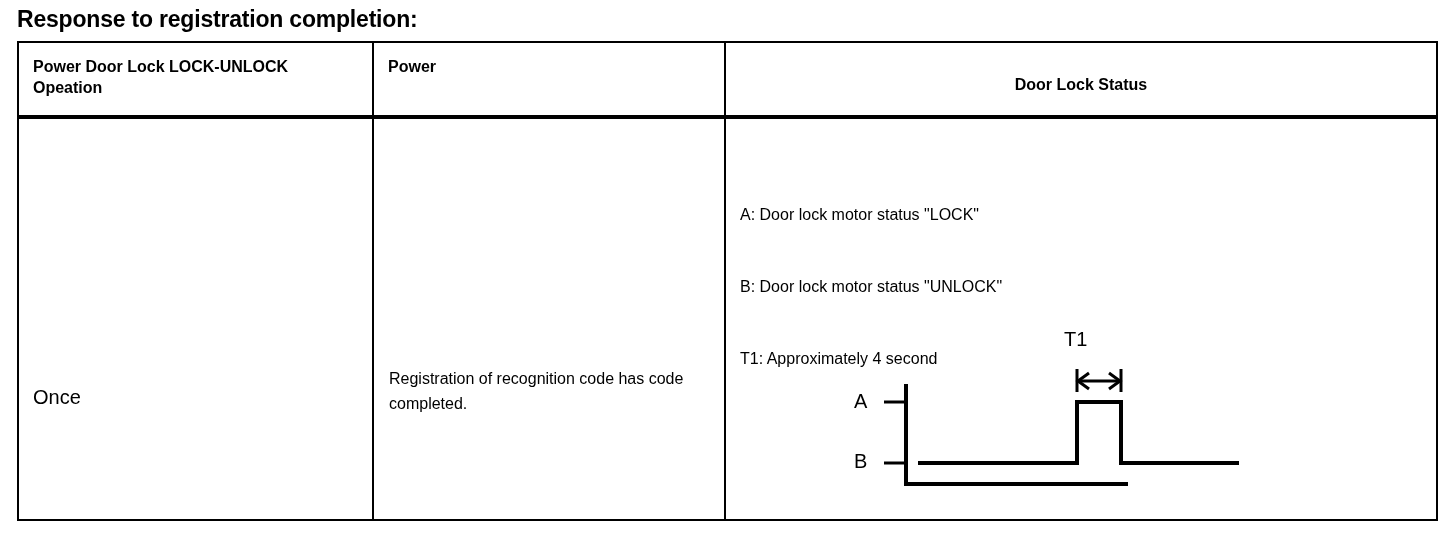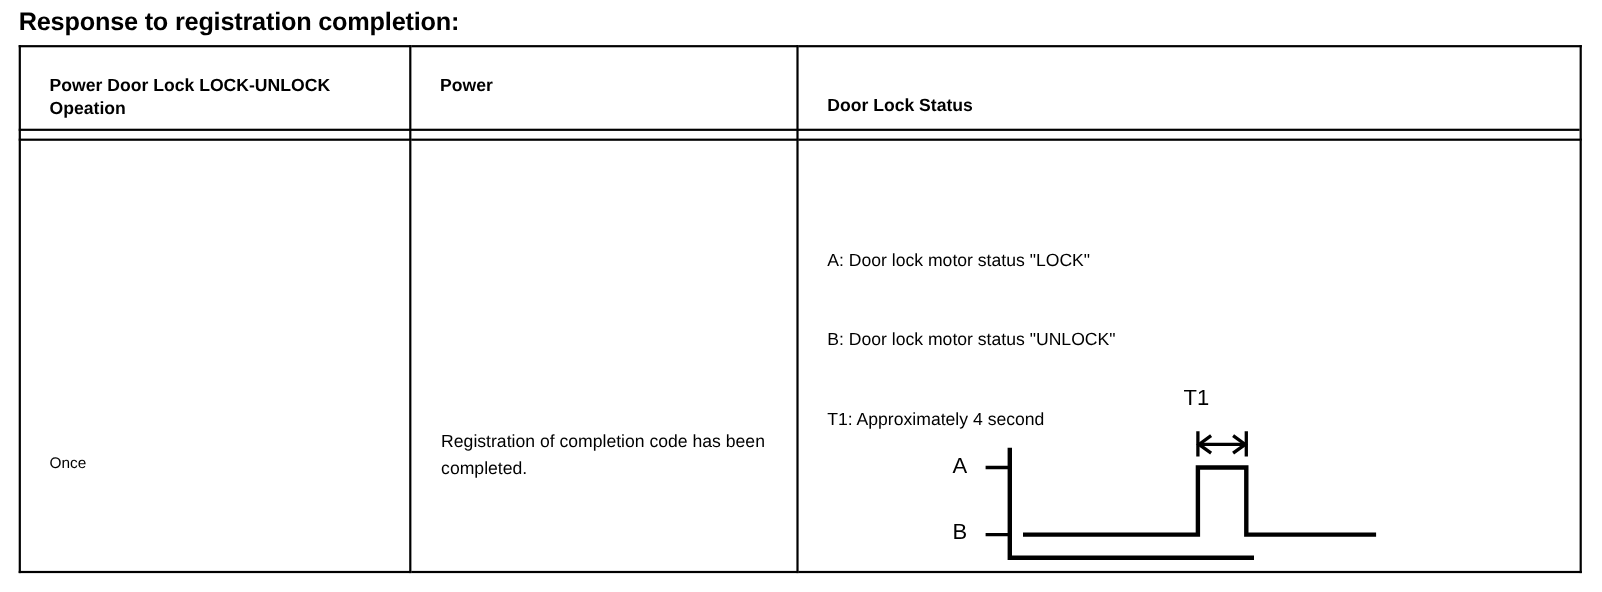--- a/index.html
+++ b/index.html
@@ -40,37 +40,38 @@
   table.spec-table {
     border-collapse: collapse;
     width: 100%;
     height: 100%;
     table-layout: fixed;
   }
 
   table.spec-table td,
   table.spec-table th {
     border: 2px solid #000000;
-    padding: 16px;
+    padding: 4px;
     vertical-align: top;
     text-align: left;
   }
 
   
   thead th {
     height: 74px;
     border-bottom: 2px solid #000000;
   }
   thead th .hcell {
     padding: 9px 10px 0 10px;
     font-size: 16px;
     font-weight: bold;
     line-height: 21px;
   }
   thead th.center .hcell {
+    text-align: center;
     padding-top: 27px;
   }
 
   
   tbody tr td {
     border-top: 2px solid #000000;
     margin-left: 16px;
   }
   .dbl-sep {
     position: absolute;
@@ -86,21 +87,21 @@
   .col-stat { width: 712px; }
 
   .cell-op {
     position: relative;
     height: 100%;
   }
   .cell-op .txt {
     position: absolute;
     left: 10px;
     top: 266px;
-    font-size: 14px;
+    font-size: 20px;
     line-height: 21px;
   }
 
   .cell-res {
     position: relative;
     height: 100%;
   }
   .cell-res .txt {
     position: absolute;
     left: 11px;
@@ -175,21 +176,21 @@
     </thead>
     <tbody>
       <tr>
         <td>
           <div class="cell-op">
             <div class="txt">Once</div>
           </div>
         </td>
         <td>
           <div class="cell-res">
-            <div class="txt">Registration of completion code has been completed.</div>
+            <div class="txt">Registration of recognition code has code completed.</div>
           </div>
         </td>
         <td>
           <div class="cell-stat">
             <div class="legend">
               <div>A: Door lock motor status "LOCK"</div>
               <div>B: Door lock motor status "UNLOCK"</div>
               <div>T1: Approximately 4 second</div>
             </div>
 

